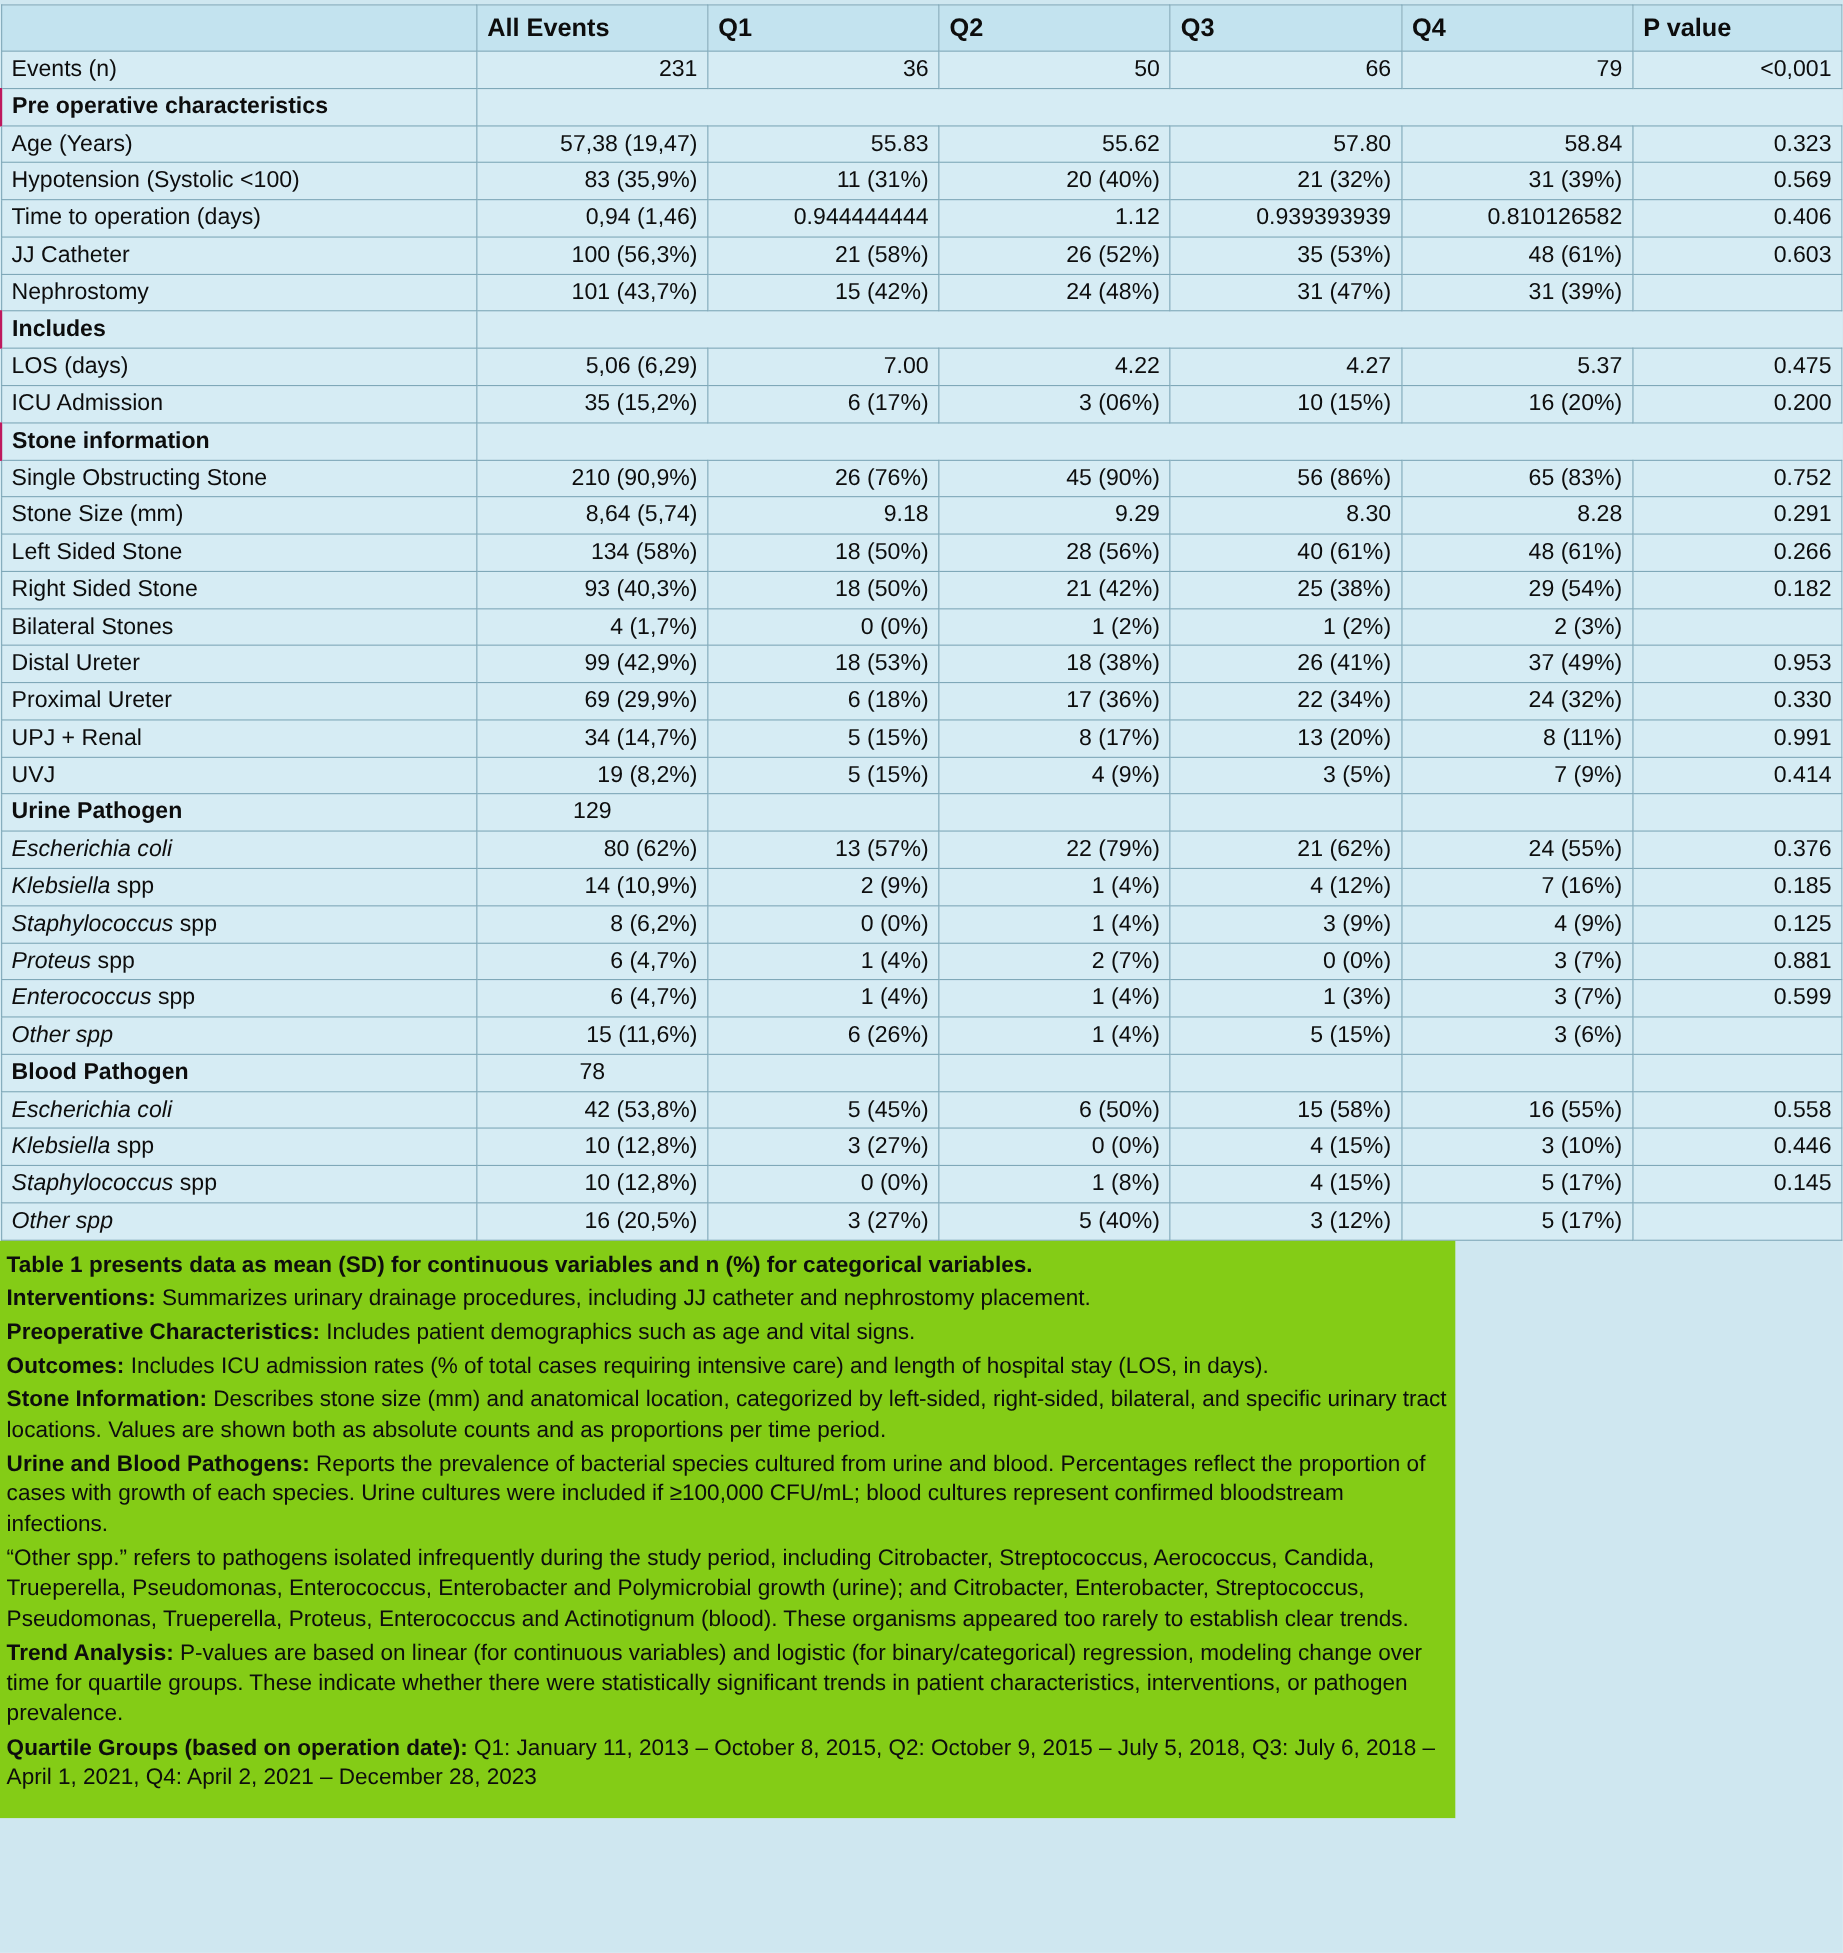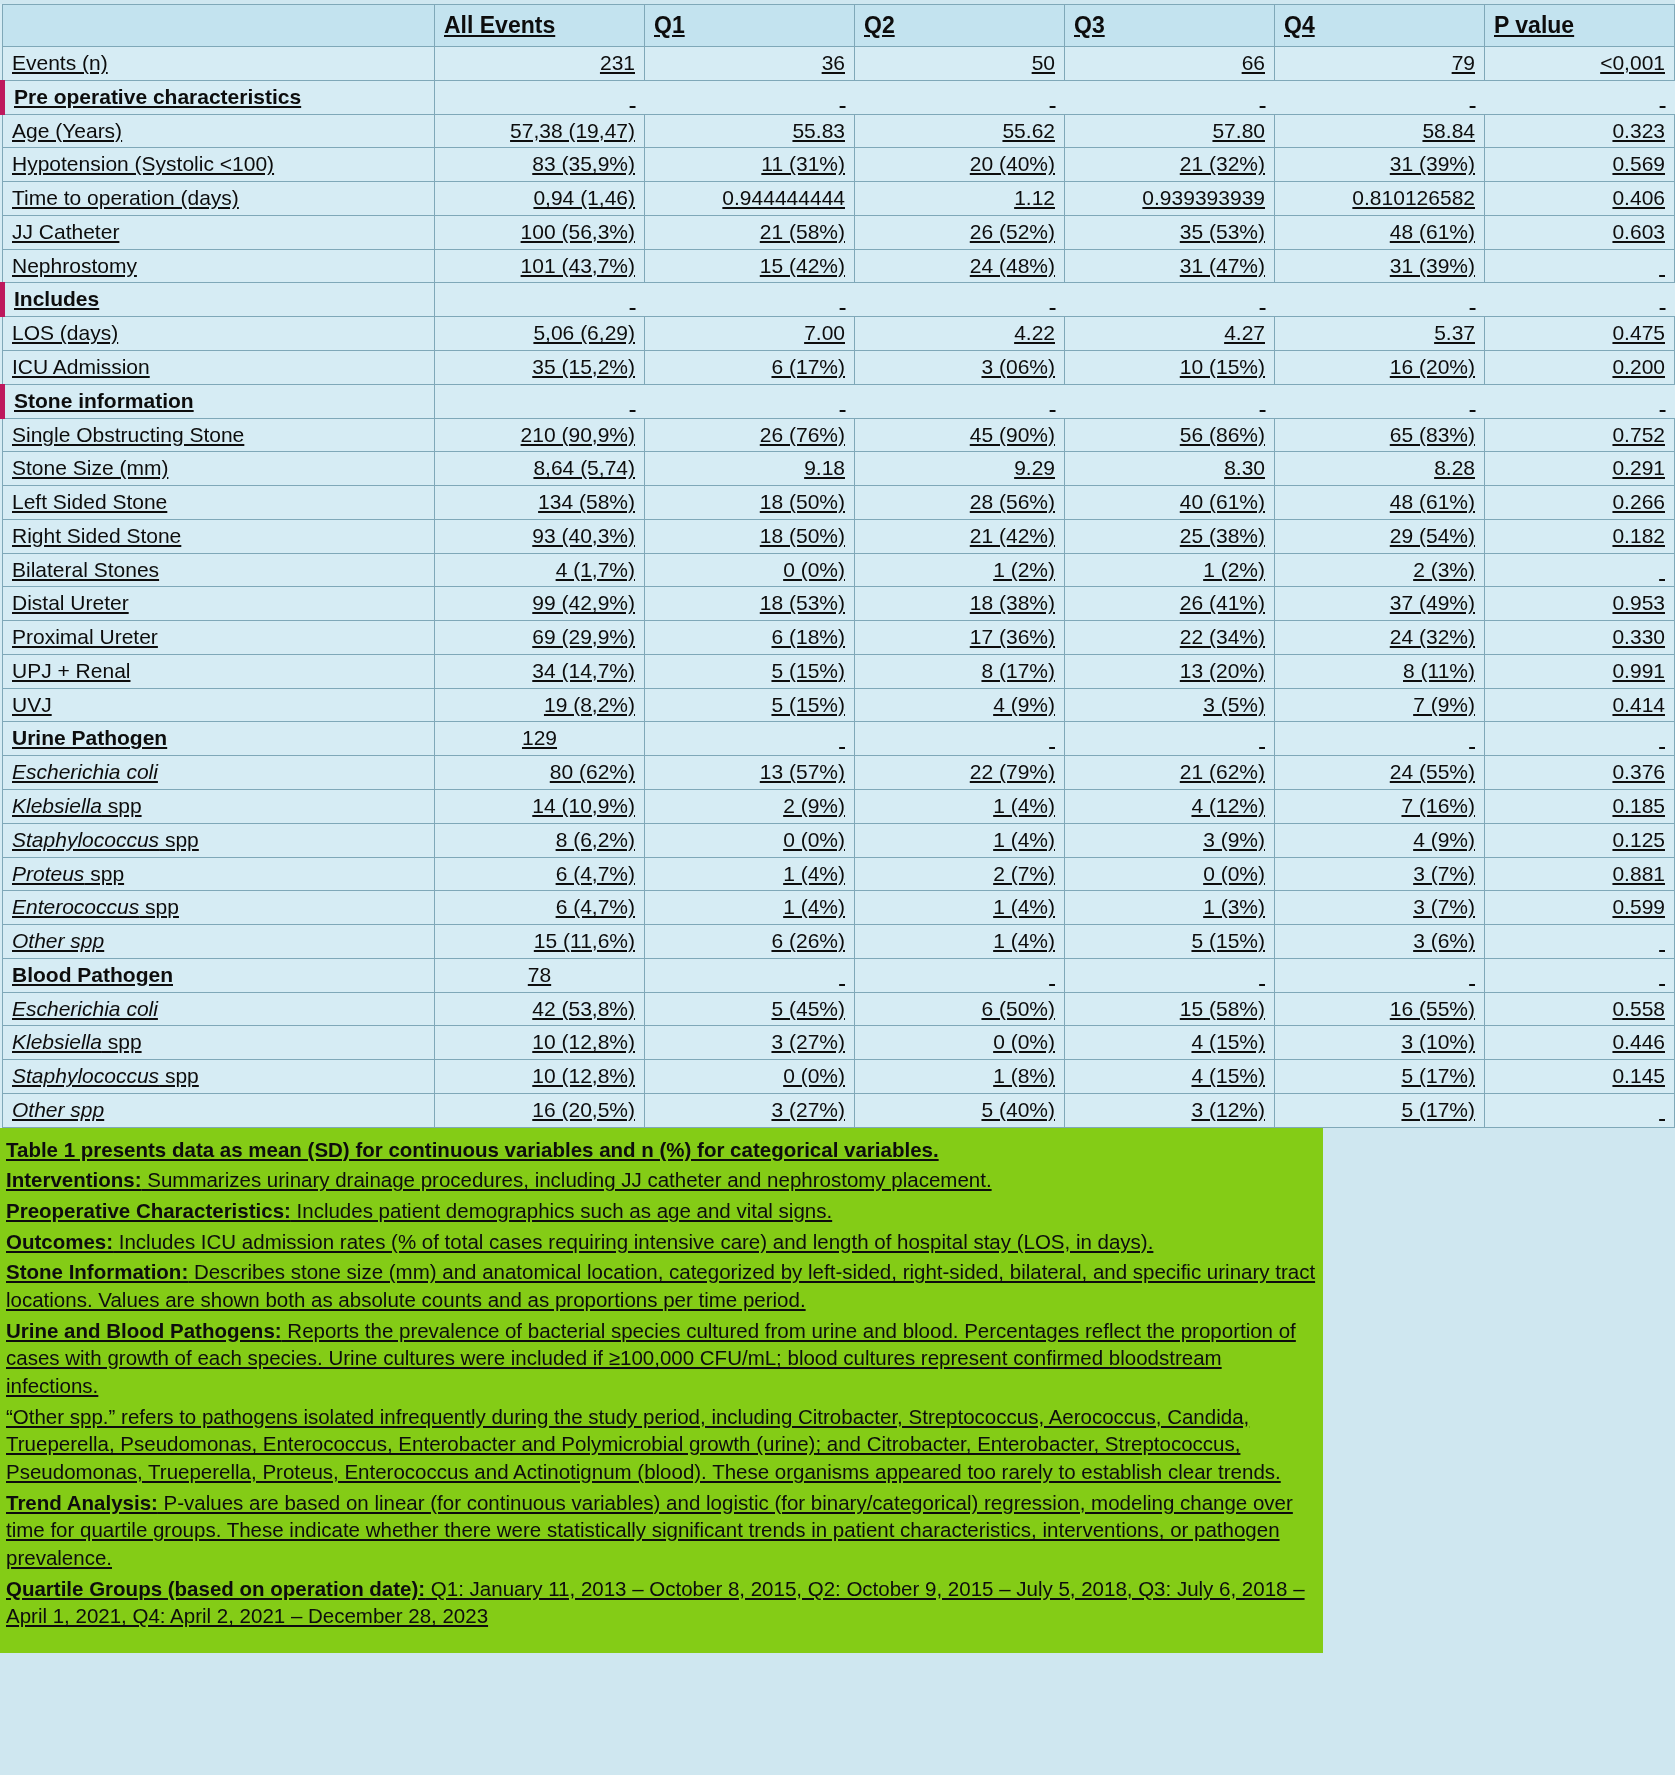--- a/index.html
+++ b/index.html
@@ -10,21 +10,20 @@
   body {
     width: 1675px;
     font-family: "Liberation Sans", sans-serif;
     color: #0d0d0d;
   }
   .page {
     width: 1323px;
     box-sizing: border-box;
     background: #cfe7f0;
     padding: 0;
-    text-decoration: underline;
   }
   table.t1 {
     border-collapse: collapse;
     width: 1675px;
     table-layout: fixed;
     background: #d6ecf4;
   }
   table.t1 col.label { width: 432px; }
   table.t1 col.num   { width: 210px; }
   table.t1 col.pv    { width: 190px; }
@@ -50,21 +49,21 @@
   table.t1 thead th.blank { background: #c3e3ef; }
   td.lab {
     text-align: left;
     background: #d6ecf4;
   }
   td.lab.section { font-weight: bold; }
   td.lab.ital em { font-style: italic; }
   td.num { text-align: right; }
   td.num.center { text-align: center; }
   tr.sectionrow td {
-    border-left: 5px solid #be185d;
+    border-left: 2px solid #be185d;
   }
   tr.sectionrow td.empty {
     border-left: none;
     border-right: none;
     border-top: none;
     border-bottom: none;
     background: #d6ecf4;
   }
   .notes {
     padding: 8px 6px 20px 6px;

